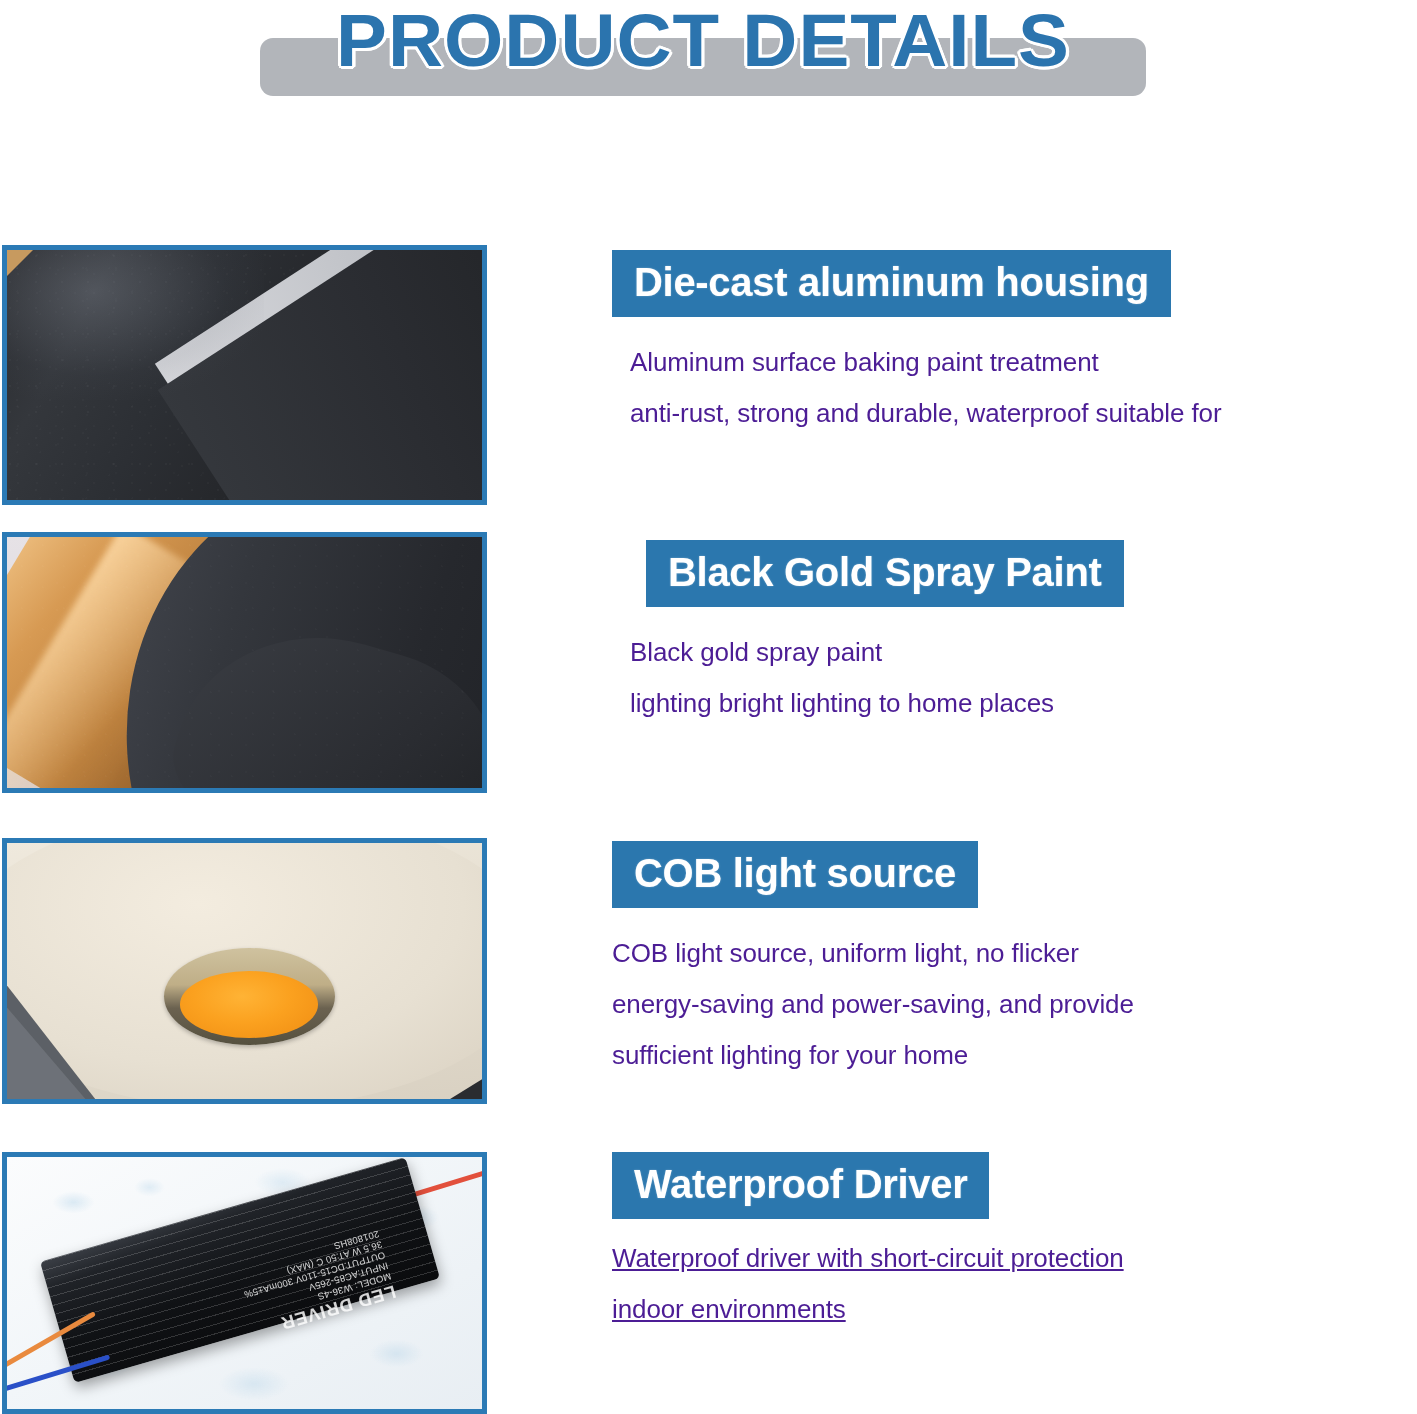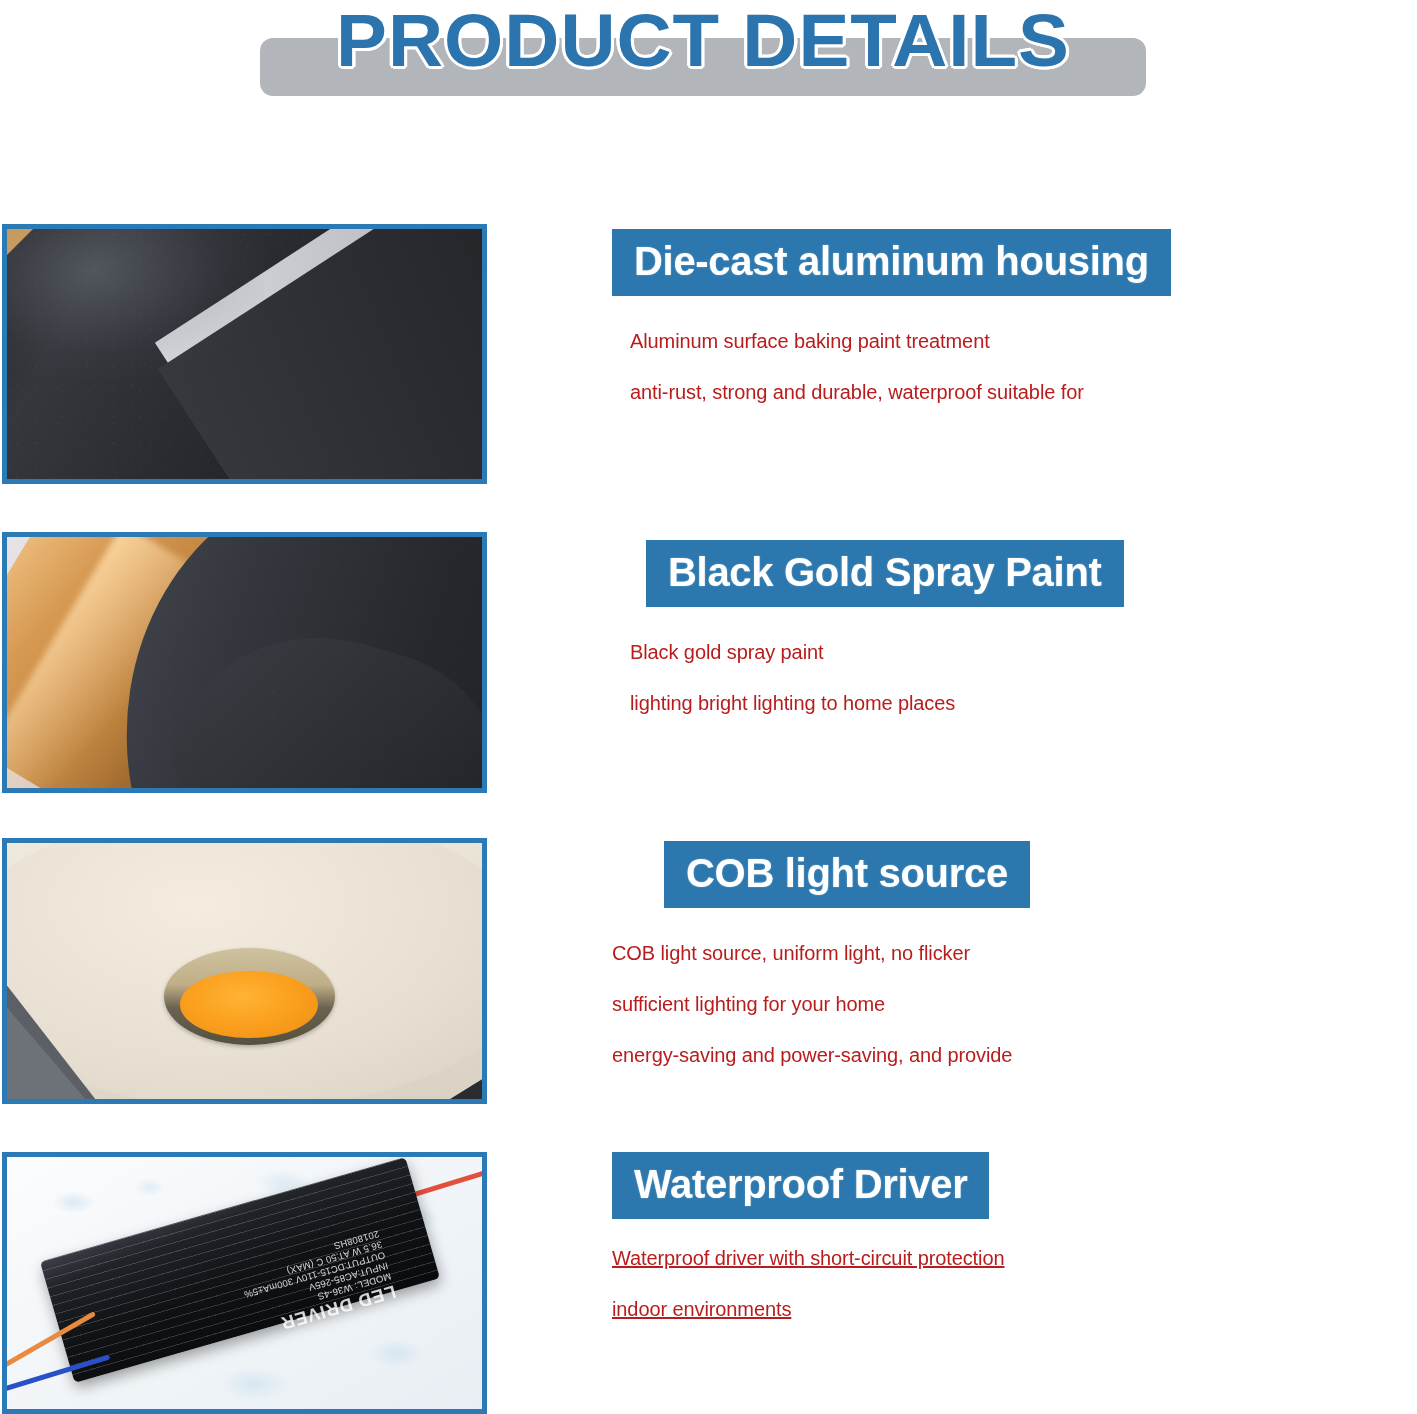--- a/index.html
+++ b/index.html
@@ -51,21 +51,21 @@
        0 -3px 0 #ffffff, 0 3px 0 #ffffff,
       -2px -2px 0 #ffffff, 2px -2px 0 #ffffff,
       -2px 2px 0 #ffffff, 2px 2px 0 #ffffff,
       -3px -1px 0 #ffffff, 3px 1px 0 #ffffff,
       -1px -3px 0 #ffffff, 1px 3px 0 #ffffff;
     white-space: nowrap;
   }
 
   
   .row { position: absolute; left: 0; width: 1417px; }
-  .row-1 { top: 224px; height: 262px; }
+  .row-1 { top: 245px; height: 262px; }
   .row-2 { top: 532px; height: 262px; }
   .row-3 { top: 838px; height: 266px; }
   .row-4 { top: 1152px; height: 262px; }
 
   
   .photo {
     position: absolute;
     left: 2px;
     width: 485px;
     border: 5px solid #2b7ab5;
@@ -299,22 +299,22 @@
     font-size: 40px;
     font-weight: bold;
     letter-spacing: -0.3px;
     padding: 9px 22px 12px 22px;
     line-height: 46px;
     white-space: nowrap;
     text-shadow: 0 0 2px rgba(255,255,255,.35);
   }
   .body-text {
     margin-top: 20px;
-    color: #b91c1c;
-    font-size: 20px;
+    color: #4c1d95;
+    font-size: 26px;
     line-height: 51px;
     letter-spacing: -0.1px;
     white-space: nowrap;
   }
   .body-text .line { display: block; }
   .indent { padding-left: 18px; }
 </style>
 </head>
 <body>
 
@@ -375,25 +375,25 @@
       <div class="p3-disc"></div>
       <div class="p3-wedge"></div>
       <div class="p3-wedge2"></div>
       <div class="p3-darktr"></div>
       <div class="p3-well"></div>
       <div class="p3-chip"></div>
     </div>
   </div>
 
   <div class="col" style="top:3px;">
-    <div class="banner" style="margin-left:52px;">COB light source</div>
+    <div class="banner" style="">COB light source</div>
     <div class="body-text">
       <span class="line">COB light source, uniform light, no flicker</span>
+      <span class="line">energy-saving and power-saving, and provide</span>
       <span class="line">sufficient lighting for your home</span>
-      <span class="line">energy-saving and power-saving, and provide</span>
     </div>
   </div>
 </div>
 
 <div class="row row-4">
 
   <div class="photo photo-4">
     <div class="ph-inner">
       <div class="p4-bg"></div>
       <div class="p4-splash"></div>

